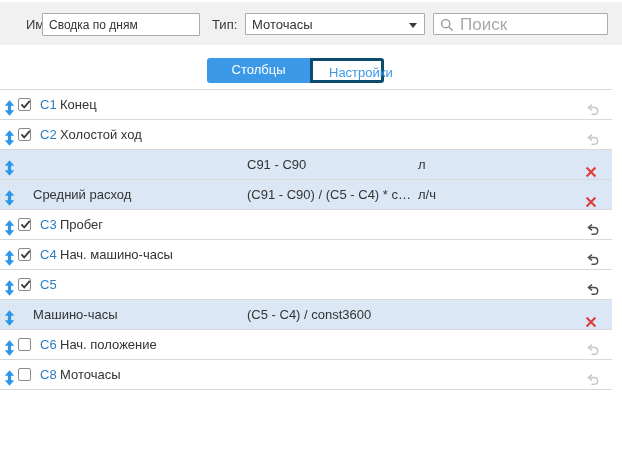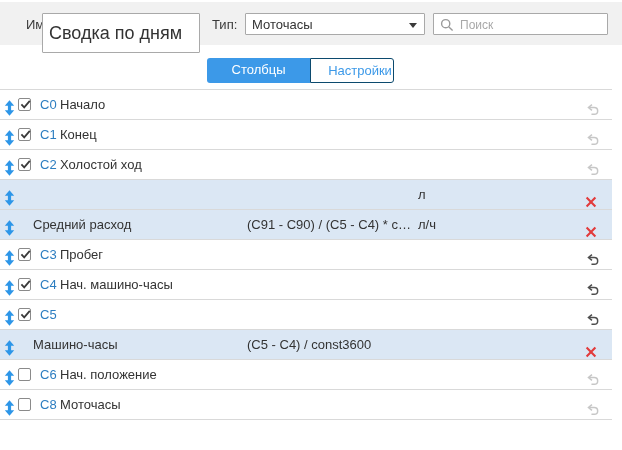--- a/index.html
+++ b/index.html
@@ -6,48 +6,48 @@
   body{
     width:622px;height:450px;position:relative;overflow:hidden;
     background:#fff;font-family:"Liberation Sans",sans-serif;font-size:13px;color:#333;
   }
   
   .topbar{position:absolute;top:2px;left:0;width:622px;height:43px;background:#f1f1f1;}
   .lbl{position:absolute;top:15px;color:#3a3a3a;}
   .lbl-name{left:8px;margin-left:18px;}
   .lbl-type{left:212px;}
   .txt{
-    position:absolute;top:11px;height:40px;box-sizing:border-box;
-    border:1px solid #a9a9a9;background:#fff;font-family:inherit;font-size:18px;color:#333;
+    position:absolute;top:11px;height:23px;box-sizing:border-box;
+    border:1px solid #a9a9a9;background:#fff;font-family:inherit;font-size:12px;color:#333;
     padding:0 6px;outline:none;border-radius:1px;
   }
   .txt-name{left:42px;width:158px;}
   .select{
     position:absolute;left:245px;top:11px;width:180px;height:22px;box-sizing:border-box;
     border:1px solid #a9a9a9;background:#fff;border-radius:1px;cursor:default;
   }
   .select .val{position:absolute;left:6px;top:3px;}
   .caret{position:absolute;right:7px;top:9px;width:0;height:0;
     border-left:4px solid transparent;border-right:4px solid transparent;border-top:5px solid #3a3a3a;}
   .search{
     position:absolute;left:433px;top:11px;width:175px;height:22px;box-sizing:border-box;
     border:1px solid #a9a9a9;background:#fff;border-radius:1px;
   }
   .search svg{position:absolute;left:6px;top:4px;}
   .search input{
     position:absolute;left:24px;top:1px;width:144px;height:18px;border:none;outline:none;
-    background:transparent;font-family:inherit;font-size:12px;color:#333;
+    background:transparent;font-family:inherit;font-size:17px;color:#333;
   }
   .search input::placeholder{color:#a8a8a8;}
   
   .tabs{position:absolute;top:58px;left:207px;height:25px;display:flex;border-radius:6px;}
   .tab{box-sizing:border-box;height:25px;line-height:24px;text-align:center;cursor:pointer;}
   .tab.active{width:103px;background:var(--accent);color:#fff;border-radius:3px 0 0 3px;}
-  .tab.inactive{width:84px;background:#fff;color:var(--accent);
-    border:1px solid #0c4a6e;border-radius:0 3px 3px 0;padding-left:16px;}
+  .tab.inactive{width:74px;background:#fff;color:var(--accent);
+    border:3px solid #0c4a6e;border-radius:0 3px 3px 0;padding-left:16px;}
   
   .list{position:absolute;top:89px;left:0;width:612px;border-bottom:1px solid #d9d9d9;}
   .row{position:relative;height:30px;box-sizing:border-box;border-top:1px solid #d9d9d9;background:#fff;}
   .row.highlight{background:var(--highlight);}
   .row span{line-height:29px;}
   .move{position:absolute;left:4px;top:7px;width:11px;height:16px;}
   .cb{position:absolute;left:18px;top:8px;width:13px;height:13px;box-sizing:border-box;
     border:1px solid #8a8a8a;border-radius:2px;background:#fff;cursor:pointer;}
   .cb svg{display:none;position:absolute;left:0;top:-1px;}
   .cb.checked svg{display:block;}
@@ -92,42 +92,20 @@
     <span class="move">
       <svg width="11" height="16" viewBox="0 0 11 16">
         <path d="M5.5 0.3 L10.2 5.8 H7.1 V10.2 H10.2 L5.5 15.7 L0.8 10.2 H3.9 V5.8 H0.8 Z" fill="var(--arrow)"></path>
       </svg>
     </span>
     <span class="cb checked">
       <svg width="13" height="13" viewBox="0 0 13 13">
         <path d="M2.4 6.4 L5.2 9.3 L10.8 2.8" fill="none" stroke="#3a3a3a" stroke-width="1.8"></path>
       </svg>
     </span>
-    <span class="code">C0</span>
-    <span class="label">Начало</span>
-
-    <span class="action undo disabled">
-      <svg width="15" height="14" viewBox="0 0 16 16">
-        <path d="M4.2 5.2 H10 C12.4 5.2 13.9 6.9 13.9 9 C13.9 11.1 12.4 12.8 10 12.8 H6.8" fill="none" stroke="currentColor" stroke-width="1.7"></path>
-        <path d="M7.4 1.9 L3.4 5.2 L7.4 8.5" fill="none" stroke="currentColor" stroke-width="1.7"></path>
-      </svg>
-    </span>
-
-  </div>
-    <div class="row">
-    <span class="move">
-      <svg width="11" height="16" viewBox="0 0 11 16">
-        <path d="M5.5 0.3 L10.2 5.8 H7.1 V10.2 H10.2 L5.5 15.7 L0.8 10.2 H3.9 V5.8 H0.8 Z" fill="var(--arrow)"></path>
-      </svg>
-    </span>
-    <span class="cb checked">
-      <svg width="13" height="13" viewBox="0 0 13 13">
-        <path d="M2.4 6.4 L5.2 9.3 L10.8 2.8" fill="none" stroke="#3a3a3a" stroke-width="1.8"></path>
-      </svg>
-    </span>
     <span class="code">C1</span>
     <span class="label">Конец</span>
 
     <span class="action undo disabled">
       <svg width="15" height="14" viewBox="0 0 16 16">
         <path d="M4.2 5.2 H10 C12.4 5.2 13.9 6.9 13.9 9 C13.9 11.1 12.4 12.8 10 12.8 H6.8" fill="none" stroke="currentColor" stroke-width="1.7"></path>
         <path d="M7.4 1.9 L3.4 5.2 L7.4 8.5" fill="none" stroke="currentColor" stroke-width="1.7"></path>
       </svg>
     </span>
 
@@ -154,20 +132,21 @@
     </span>
 
   </div>
     <div class="row highlight">
     <span class="move">
       <svg width="11" height="16" viewBox="0 0 11 16">
         <path d="M5.5 0.3 L10.2 5.8 H7.1 V10.2 H10.2 L5.5 15.7 L0.8 10.2 H3.9 V5.8 H0.8 Z" fill="var(--arrow)"></path>
       </svg>
     </span>
 
+    <span class="formula">C91 - C90</span>
     <span class="unit">л</span>
 
     <span class="action delete">
       <svg width="12" height="12" viewBox="0 0 12 12">
         <path d="M1.6 1.6 L10.4 10.4 M10.4 1.6 L1.6 10.4" stroke="currentColor" stroke-width="2.1"></path>
       </svg>
     </span>
   </div>
     <div class="row highlight">
     <span class="move">

